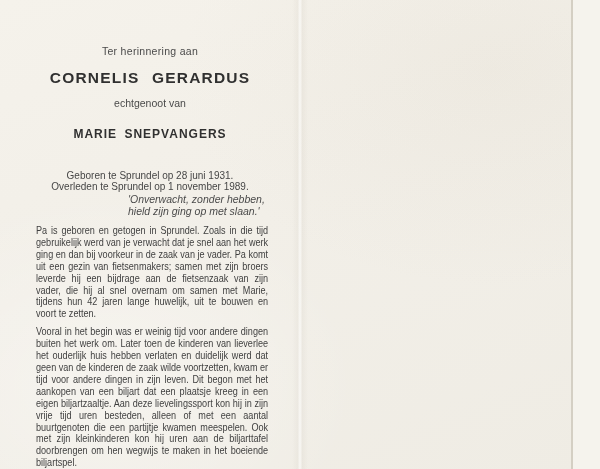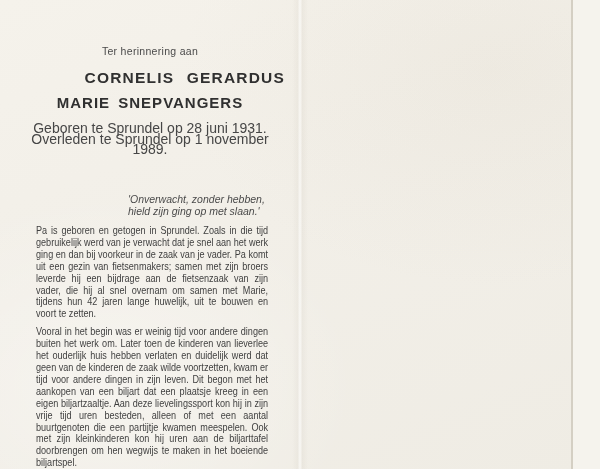--- a/index.html
+++ b/index.html
@@ -20,25 +20,25 @@
     color:var(--ink);
   }
   .page{position:absolute;top:15px;height:100%;}
   .page.left{left:0;width:300px;}
   .page.right{left:300px;width:300px;}
 
   
   .header{position:absolute;left:15px;top:30px;width:270px;text-align:center;}
   .in-memoriam{font-size:10.5px;color:#4a4a4a;letter-spacing:0.3px;}
   .name{margin-top:13px;font-weight:bold;font-size:15.5px;line-height:16px;
-        letter-spacing:1.2px;word-spacing:7px;color:var(--ink-dark);text-align:right;}
+        letter-spacing:1.2px;word-spacing:7px;color:var(--ink-dark);}
   .relation{margin-top:11px;font-size:10.5px;color:#4a4a4a;}
-  .spouse{margin-top:8px;font-weight:bold;font-size:15px;letter-spacing:1px;
+  .spouse{margin-top:18px;font-weight:bold;font-size:12px;letter-spacing:1px;
           word-spacing:3px;color:var(--ink-dark);}
-  .dates{margin-top:12px;font-size:14px;line-height:10.6px;color:#464646;}
+  .dates{margin-top:30px;font-size:10px;line-height:10.6px;color:#464646;}
 
   .quote{position:absolute;left:128px;top:178px;font-style:italic;
          font-size:10.5px;line-height:12px;color:#4a4a4a;}
 
   
   .bodytext{
     position:absolute;width:268px;
     transform:scaleX(0.866);transform-origin:left top;
     text-align:justify;
     font-size:10.5px;line-height:11.9px;color:var(--ink);
@@ -59,20 +59,21 @@
 <body>
 
 <div class="card">
 
   <div class="page left">
     <div class="header">
       <div class="in-memoriam">Ter herinnering aan</div>
       <div class="name">
         <div>CORNELIS GERARDUS</div>
       </div>
+      <div class="relation">echtgenoot van</div>
       <div class="spouse">MARIE SNEPVANGERS</div>
       <div class="dates">
         <div>Geboren te Sprundel op 28 juni 1931.</div>
         <div>Overleden te Sprundel op 1 november 1989.</div>
       </div>
     </div>
 
     <div class="quote">
       <div>'Onverwacht, zonder hebben,</div>
       <div>hield zijn ging op met slaan.'</div>

